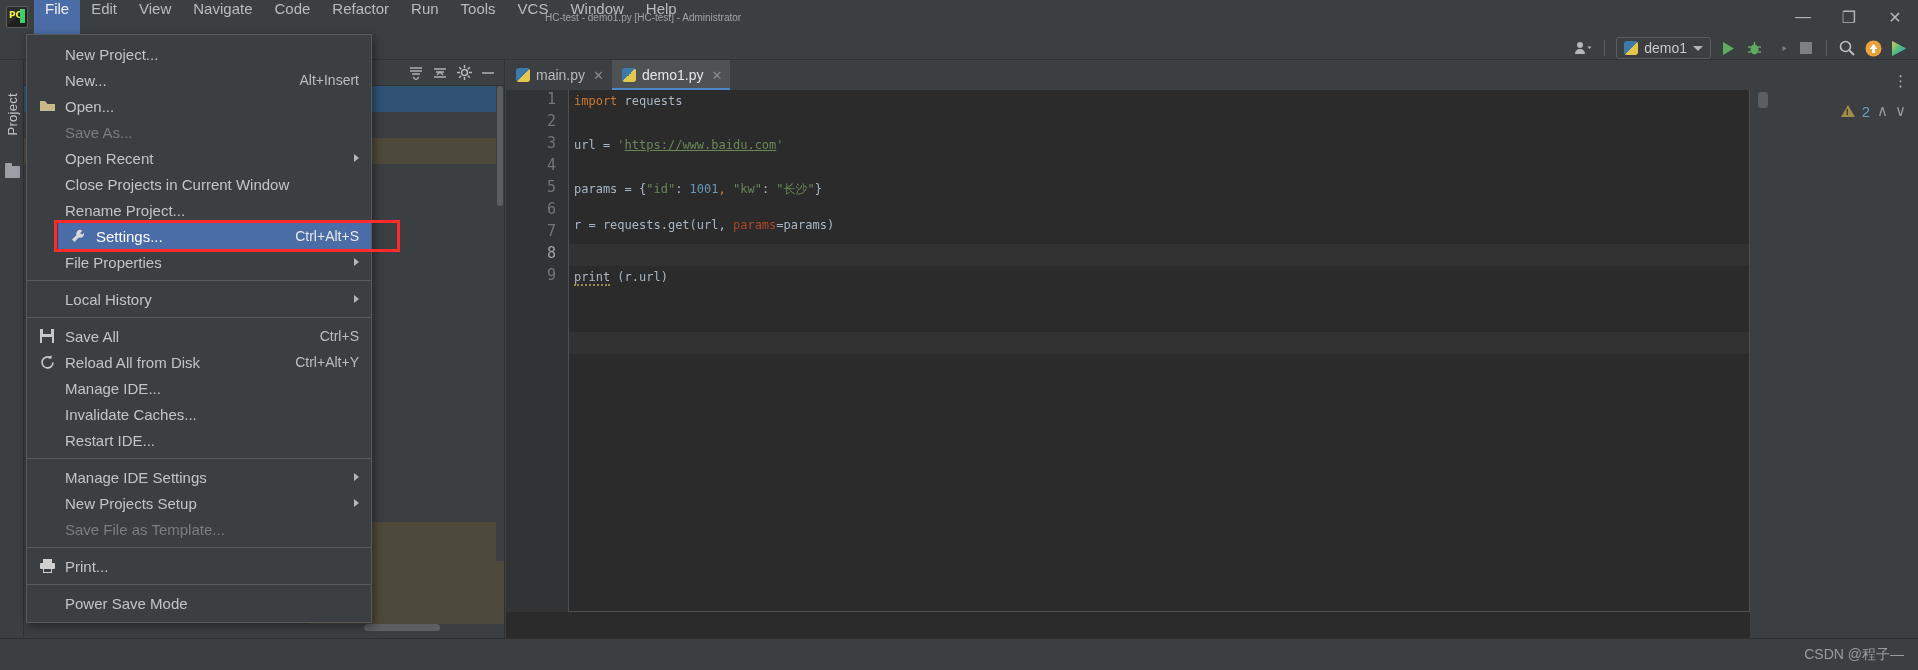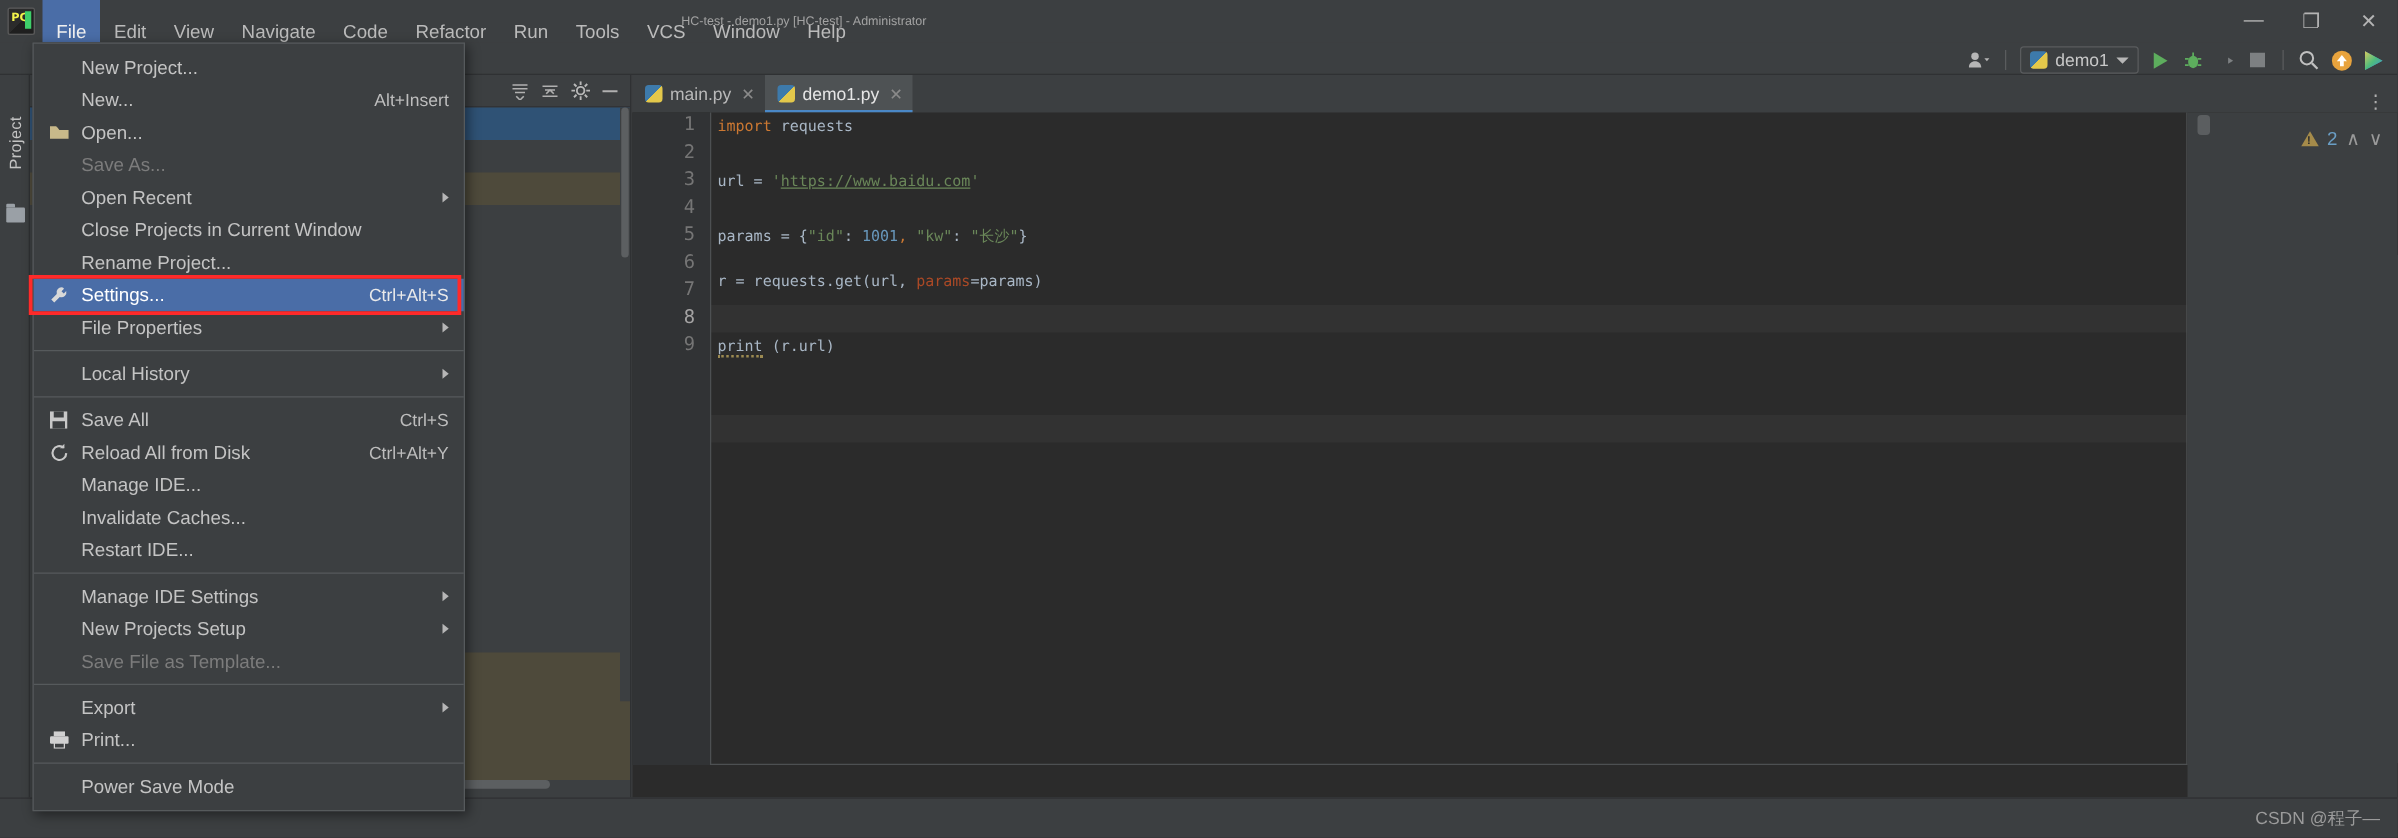--- a/index.html
+++ b/index.html
@@ -26,21 +26,21 @@
     content: "PC"; position: absolute; left: 2px; top: 3px;
     font-size: 9px; font-weight: bold; color: #f2f24b;
     font-family: "DejaVu Sans", sans-serif;
   }
   .app-logo::after {
     content: ""; position: absolute; right: 2px; top: 2px; width: 5px; height: 14px;
     background: #3ecf6a;
   }
   .menubar { display: flex; align-items: center; height: 34px; }
   .menu-item {
-    height: 34px; display: flex; align-items: flex-end; padding: 0 11px;
+    height: 34px; display: flex; align-items: flex-start; padding: 0 11px;
     font-size: 15px; color: #bbbbbb; cursor: default; white-space: nowrap;
   }
   .menu-item.active { background: #4a6da7; color: #f0f0f0; }
   .win-title {
     position: absolute; left: 545px; top: 0; height: 34px;
     display: flex; align-items: center;
     font-size: 10px; color: #a3a3a3; white-space: nowrap;
   }
   .win-buttons {
     position: absolute; right: 0; top: 0; height: 34px; display: flex; align-items: center;
@@ -220,21 +220,21 @@
   .msep { height: 1px; background: #565a5c; margin: 5px 0; }
   .mico {
     position: absolute; left: 12px; top: 50%; transform: translateY(-50%);
     width: 16px; height: 16px; color: #c8c8c8;
     display: flex; align-items: center; justify-content: center; font-size: 13px;
   }
   .redbox {
     position: absolute; left: -4px; top: -3px; width: 346px; height: 32px;
     border: 3px solid #ff2a2a; pointer-events: none; z-index: 60;
   }
-  .redbox-wrap { position: relative; }
+  .redbox-wrap { position: relative; margin-left: 31px; }
 </style>
 </head>
 <body>
 
 <div id="app">
 
   <div class="titlebar">
     <div class="app-logo"></div>
     <div class="menubar">
       <div class="menu-item active">
@@ -575,24 +575,20 @@
       <span>New Projects Setup</span>
       <span class="arrow"></span>
     </div>
 
     <div class="mrow disabled">
       <span>Save File as Template...</span>
     </div>
 
     <div class="msep"></div>
 
-    <div class="mrow">
-      <span>Export</span>
-      <span class="arrow"></span>
-    </div>
 
     <div class="mrow">
       <span class="mico">
         <svg width="15" height="14" viewBox="0 0 15 14">
             <rect x="3" y="0" width="9" height="4" fill="#d0d0d0"></rect>
             <rect x="0" y="4" width="15" height="6" rx="1" fill="#d0d0d0"></rect>
             <rect x="3" y="9" width="9" height="5" fill="#d0d0d0"></rect>
             <rect x="4" y="10" width="7" height="3" fill="#3c3f41"></rect>
           </svg>
       </span>

